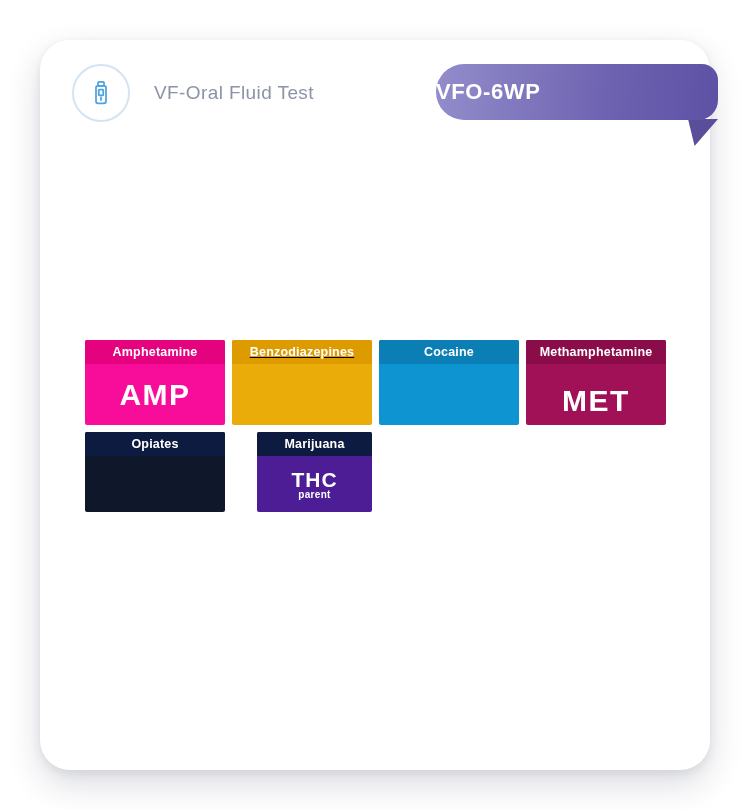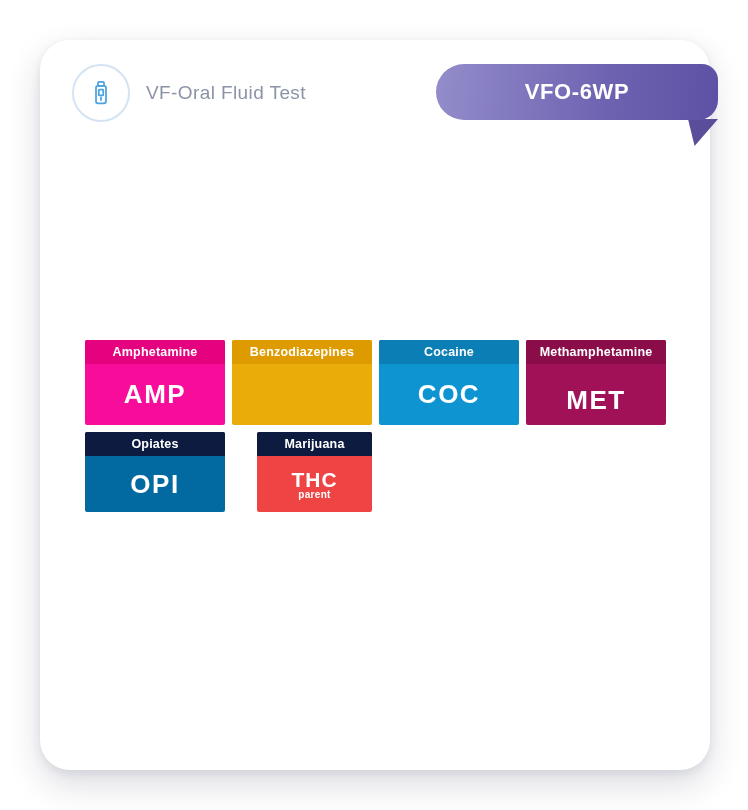--- a/index.html
+++ b/index.html
@@ -16,21 +16,21 @@
     width: 670px; height: 730px;
     background: #ffffff;
     border-radius: 30px;
     box-shadow: 0 14px 34px rgba(25,30,60,0.16), 0 3px 10px rgba(25,30,60,0.08);
   }
   .brand {
     position: absolute;
     left: 32px; top: 24px;
     display: flex;
     align-items: center;
-    gap: 16px;
+    gap: 24px;
     text-align: center;
   }
   .brand-circle {
     width: 58px; height: 58px;
     border: 2px solid #d4e4f4;
     border-radius: 50%;
     background: #ffffff;
     display: flex;
     align-items: center;
     justify-content: center;
@@ -42,21 +42,20 @@
     font-weight: 500;
     letter-spacing: 0.4px;
   }
   .badge {
     position: absolute;
     top: 24px; right: -8px;
     width: 282px; height: 56px;
     border-radius: 28px 16px 20px 28px;
     display: flex;
     align-items: center;
-    justify-content: center;
     color: #ffffff;
     font-size: 22px;
     font-weight: bold;
     letter-spacing: 0.6px;
     z-index: 2;
   }
   .badge-fold {
     position: absolute;
     top: 79px; right: -8px;
     width: 30px; height: 27px;
@@ -91,21 +90,21 @@
   }
   .tile-body {
     flex: 1;
     display: flex;
     flex-direction: column;
     align-items: center;
     justify-content: center;
     color: #ffffff;
   }
   .tile-code {
-    font-size: 26px;
+    font-size: 30px;
     font-weight: 600;
     letter-spacing: 1.5px;
   }
   .tile-code.small { font-size: 21px; letter-spacing: 1px; }
   .tile-code-sub {
     font-size: 10px;
     font-weight: bold;
     margin-top: -3px;
     letter-spacing: 0.3px;
   }
@@ -136,54 +135,48 @@
 
     <div class="tile" style="background: rgb(248, 13, 155);">
       <div class="tile-header" style="background: rgb(228, 2, 127);">
         <span>Amphetamine</span>
       </div>
       <div class="tile-body">
         <span class="tile-code">AMP</span>
       </div>
     </div>
 
-    <div class="tile" style="background: rgb(234, 172, 8);">
+    <div class="tile" style="background: rgb(234, 172, 8); text-decoration: underline;">
       <div class="tile-header" style="background: rgb(222, 155, 0);">
         <span>Benzodiazepines</span>
       </div>
     </div>
 
     <div class="tile" style="background: rgb(14, 148, 208);">
       <div class="tile-header" style="background: rgb(11, 126, 181);">
         <span>Cocaine</span>
-      </div>
-      <div class="tile-body">
-        <span class="tile-code">COC</span>
       </div>
     </div>
 
     <div class="tile" style="background: rgb(161, 17, 88); gap: 12px;">
       <div class="tile-header" style="background: rgb(138, 13, 74);">
         <span>Methamphetamine</span>
       </div>
       <div class="tile-body">
         <span class="tile-code">MET</span>
       </div>
     </div>
 
-    <div class="tile" style="background: #0369a1;">
+    <div class="tile" style="background: #0f172a;">
       <div class="tile-header" style="background: rgb(14, 27, 65);">
         <span>Opiates</span>
       </div>
-      <div class="tile-body">
-        <span class="tile-code">OPI</span>
-      </div>
     </div>
 
-    <div class="tile" style="background: #ef4444; margin-left: 25px;">
+    <div class="tile" style="background: #4c1d95; margin-left: 25px;">
       <div class="tile-header" style="background: rgb(14, 27, 65);">
         <span>Marijuana</span>
       </div>
       <div class="tile-body">
         <span class="tile-code small">THC</span>
         <span class="tile-code-sub">parent</span>
       </div>
     </div>
 
   </div>

